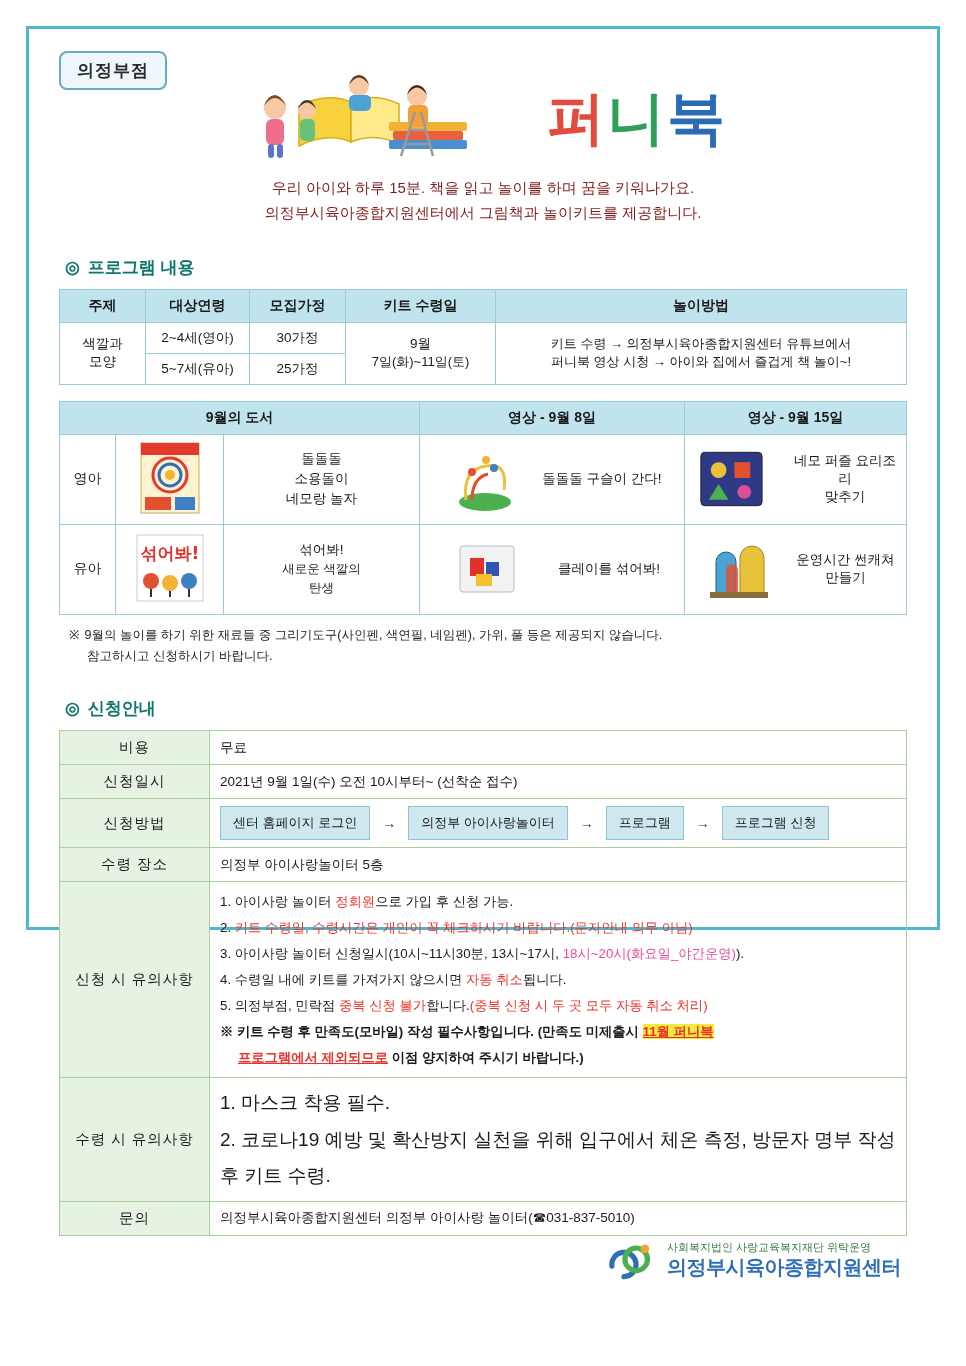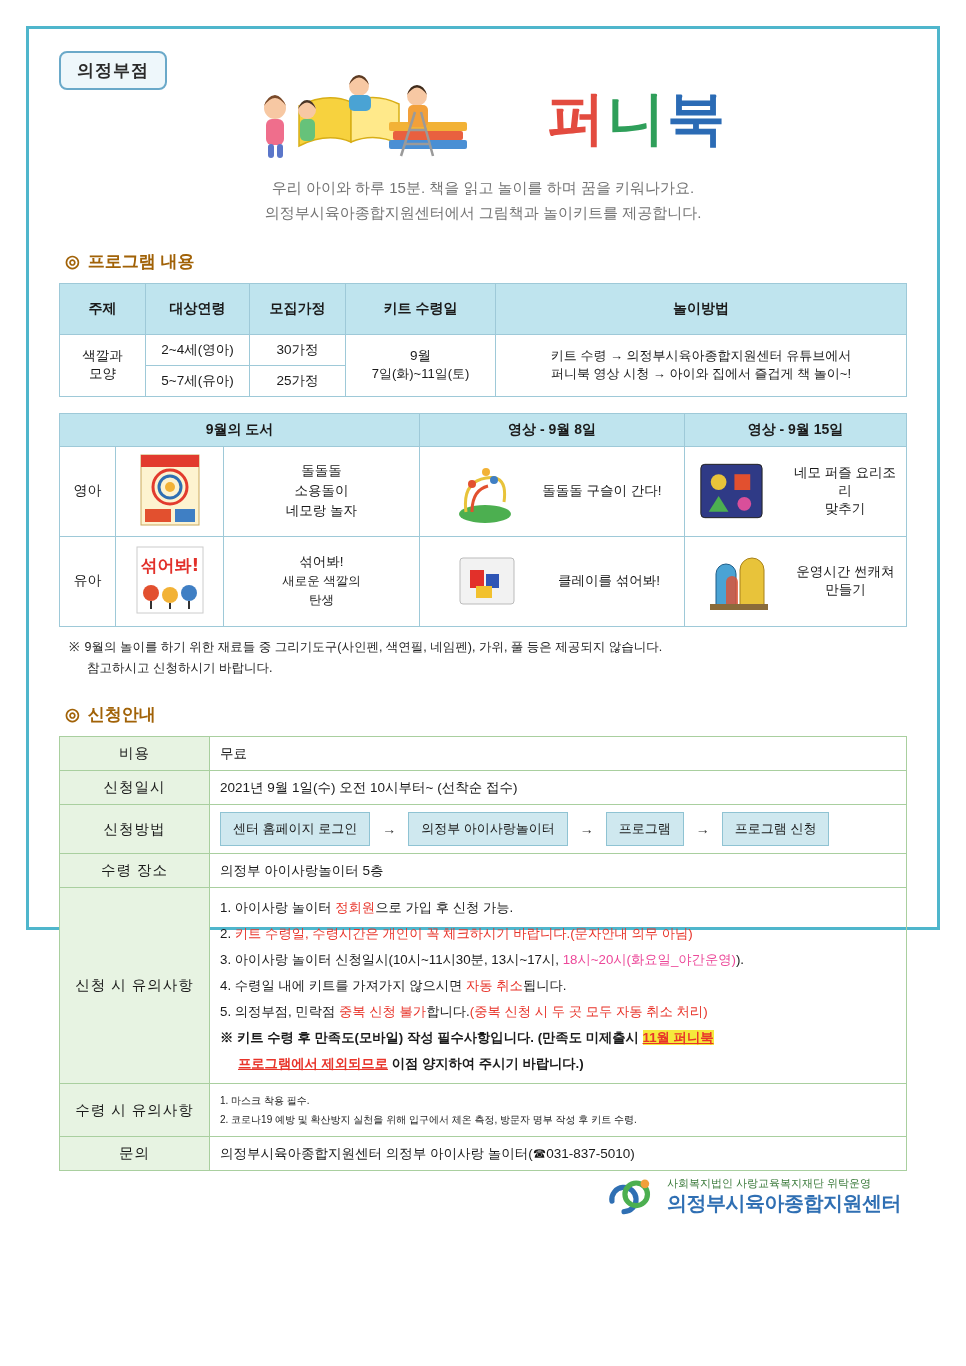--- a/index.html
+++ b/index.html
@@ -52,48 +52,48 @@
     line-height: 1;
     margin-left: 44px;
   }
   .fb1 { color: #e34b3f; }
   .fb2 { color: #2f9f5a; }
   .fb4 { color: #2b6bb5; }
   .tagline {
     text-align: center;
     font-size: 15px;
     line-height: 1.65;
-    color: #737373;
+    color: #7f1d1d;
     margin-top: 8px;
   }
   
   .section-title {
     font-size: 17px;
     font-weight: bold;
-    margin: 24px 0 10px 6px;
-    color: #a16207;
+    margin: 30px 0 10px 6px;
+    color: #0f766e;
   }
   .section-title .mark { margin-right: 8px; }
   
   table {
     border-collapse: collapse;
     width: 100%;
     font-size: 13.5px;
   }
   .tbl td, .tbl th {
     border: 1px solid #9ec9d8;
     text-align: center;
     vertical-align: middle;
     padding: 6px 4px;
   }
   .tbl th {
     background: #bfe4ee;
     font-weight: bold;
     font-size: 14px;
-    padding: 16px 4px;
+    padding: 7px 4px;
   }
   .thin { font-size: 13px; }
   
   .books td { border: 1px solid #9ec9d8; vertical-align: middle; text-align: center; padding: 6px 4px; }
   .books th { background: #bfe4ee; border: 1px solid #9ec9d8; font-weight: bold; font-size: 14px; padding: 7px 4px; }
   .age-cell { width: 56px; font-size: 14px; }
   .thumb-cell { width: 108px; }
   .thumb { width: 86px; height: 74px; display: inline-block; }
   .book-desc { font-size: 13.5px; line-height: 1.5; }
   .note {
@@ -124,21 +124,21 @@
     white-space: nowrap;
   }
   .flow-arrow { padding: 0 12px; font-size: 14px; color: #333; }
   .cautions { line-height: 1.95; font-size: 13.3px; }
   .cautions div { white-space: nowrap; }
   .red { color: #e8342a; }
   .blue { color: #ec4899; }
   .hl { background: #f5e93c; }
   .u { text-decoration: underline; }
   .b { font-weight: bold; }
-  .recv { line-height: 1.9; font-size: 10px; }
+  .recv { line-height: 1.9; font-size: 19px; }
   
   .footer {
     display: flex;
     align-items: center;
     justify-content: flex-end;
     gap: 10px;
     margin-top: 4px;
     padding-right: 6px;
   }
   .footer-logo { width: 52px; height: 42px; }

